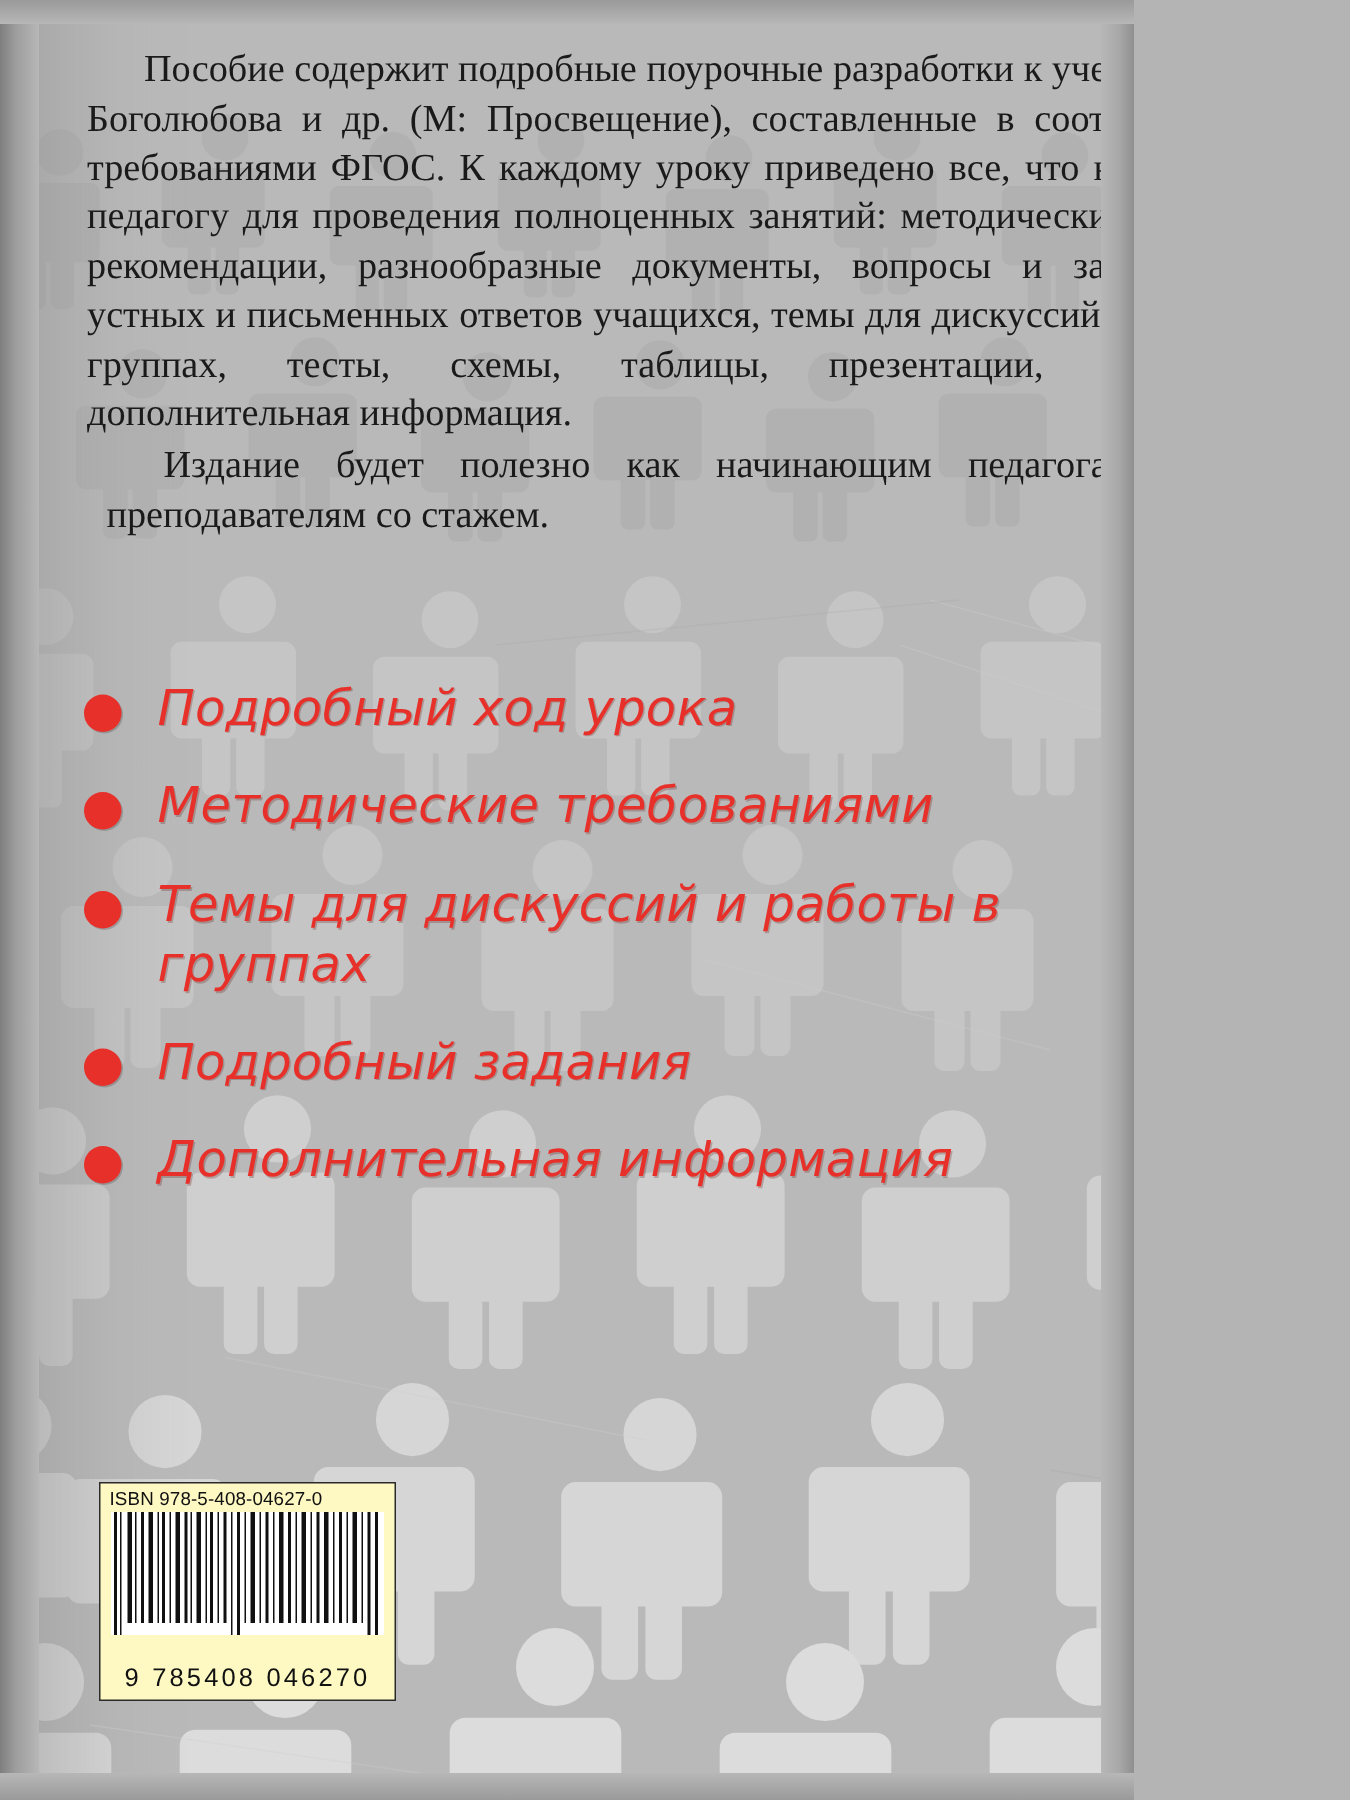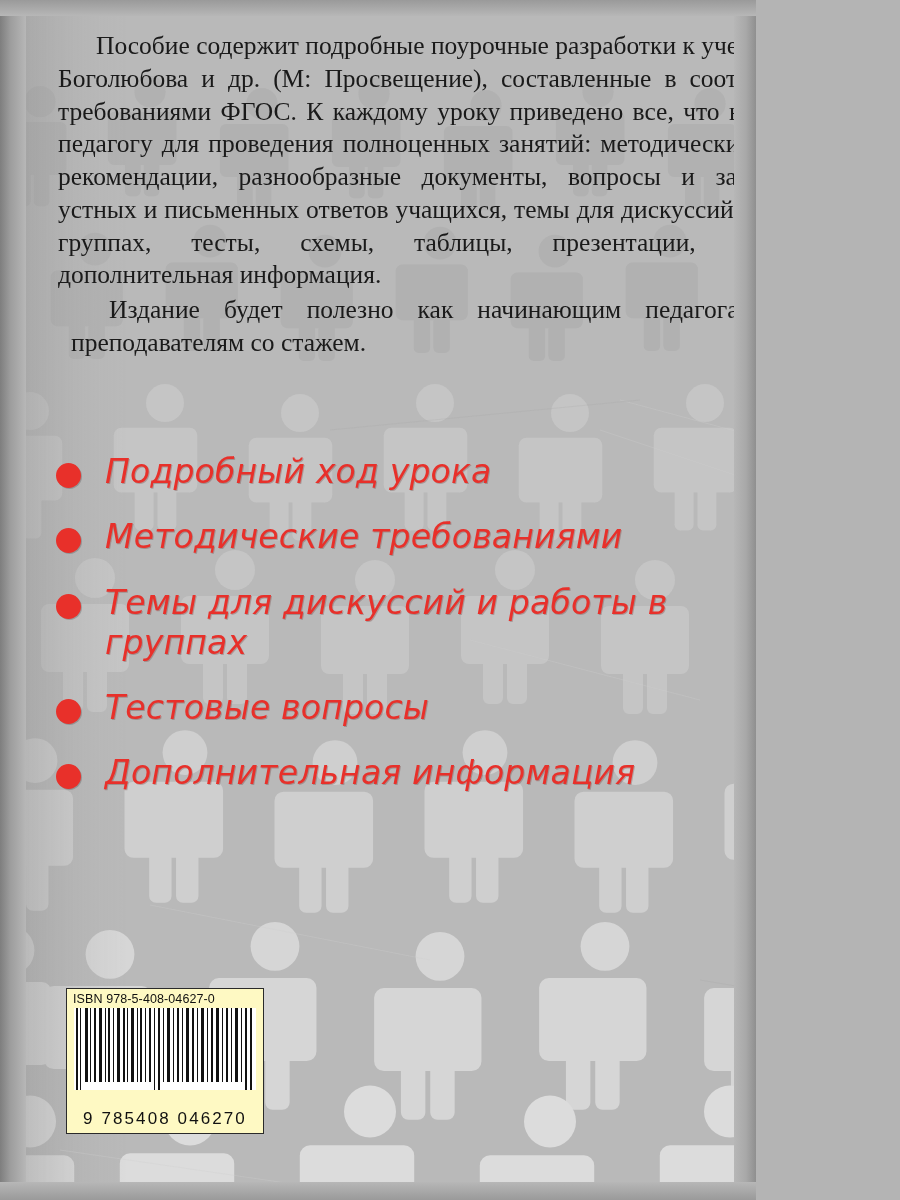--- a/index.html
+++ b/index.html
@@ -298,21 +298,21 @@
       <span class="feature-label">Методические требованиями</span>
     </div>
 
     <div class="feature">
       <span class="bullet"></span>
       <span class="feature-label">Темы для дискуссий и работы в группах</span>
     </div>
 
     <div class="feature">
       <span class="bullet"></span>
-      <span class="feature-label">Тестовые вопросы</span>
+      <span class="feature-label">Подробный задания</span>
     </div>
 
     <div class="feature">
       <span class="bullet"></span>
       <span class="feature-label">Дополнительная информация</span>
     </div>
 
   </div>
 
   <div class="isbn-block">

